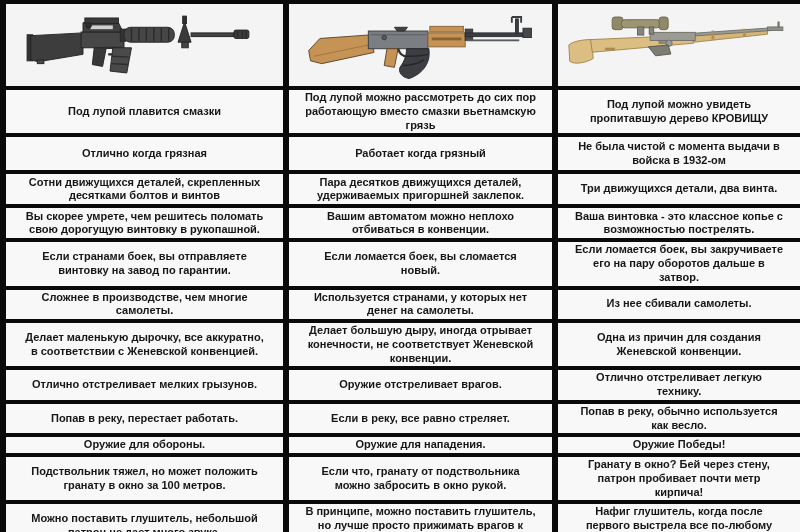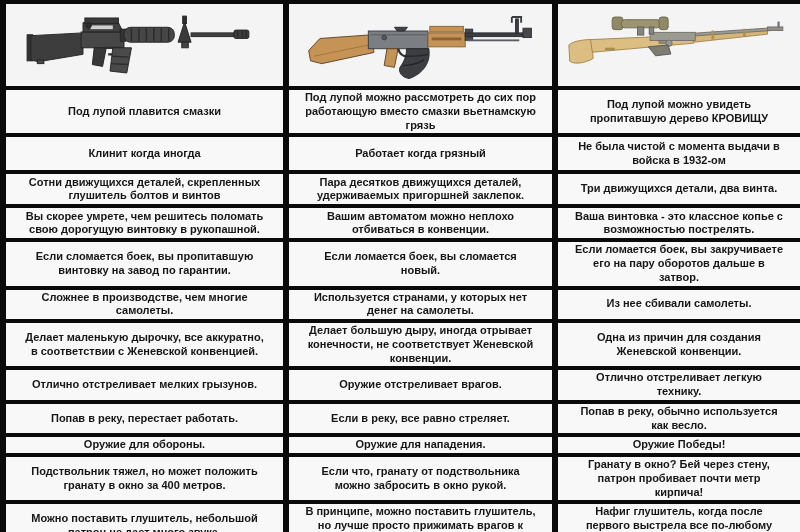--- a/index.html
+++ b/index.html
@@ -123,36 +123,36 @@
       </svg>
     </td>
   </tr>
 
   <tr style="height:40px">
     <td>Под лупой плавится смазки</td>
     <td>Под лупой можно рассмотреть до сих пор работающую вместо смазки вьетнамскую грязь</td>
     <td>Под лупой можно увидеть пропитавшую дерево КРОВИЩУ</td>
   </tr>
   <tr style="height:37px">
-    <td>Клинит когда иногда</td>
+    <td>Отлично когда грязная</td>
     <td>Работает когда грязный</td>
     <td>Не была чистой с момента выдачи в войска в 1932-ом</td>
   </tr>
   <tr style="height:34px">
-    <td>Сотни движущихся деталей, скрепленных глушитель болтов и винтов</td>
+    <td>Сотни движущихся деталей, скрепленных десятками болтов и винтов</td>
     <td>Пара десятков движущихся деталей, удерживаемых пригоршней заклепок.</td>
     <td>Три движущихся детали, два винта.</td>
   </tr>
   <tr style="height:34px">
     <td>Вы скорее умрете, чем решитесь поломать свою дорогущую винтовку в рукопашной.</td>
     <td>Вашим автоматом можно неплохо отбиваться в конвенции.</td>
     <td>Ваша винтовка - это классное копье с возможностью пострелять.</td>
   </tr>
   <tr style="height:33px">
-    <td>Если сломается боек, вы пропитавшую винтовку на завод по гарантии.</td>
+    <td>Если странами боек, вы отправляете винтовку на завод по гарантии.</td>
     <td>Если ломается боек, вы сломается новый.</td>
     <td>Если ломается боек, вы закручиваете его на пару оборотов дальше в затвор.</td>
   </tr>
   <tr style="height:28px">
     <td>Сложнее в производстве, чем многие самолеты.</td>
     <td>Используется странами, у которых нет денег на самолеты.</td>
     <td>Из нее сбивали самолеты.</td>
   </tr>
   <tr style="height:39px">
     <td>Делает маленькую дырочку, все аккуратно, в соответствии с Женевской конвенцией.</td>
@@ -168,21 +168,21 @@
     <td>Попав в реку, перестает работать.</td>
     <td>Если в реку, все равно стреляет.</td>
     <td>Попав в реку, обычно используется как весло.</td>
   </tr>
   <tr style="height:19px">
     <td>Оружие для обороны.</td>
     <td>Оружие для нападения.</td>
     <td>Оружие Победы!</td>
   </tr>
   <tr style="height:31px">
-    <td>Подствольник тяжел, но может положить гранату в окно за 400 метров.</td>
+    <td>Подствольник тяжел, но может положить гранату в окно за 100 метров.</td>
     <td>Если что, гранату от подствольника можно забросить в окно рукой.</td>
     <td>Гранату в окно? Бей через стену, патрон пробивает почти метр кирпича!</td>
   </tr>
   <tr style="height:33px">
     <td>Можно поставить глушитель, небольшой патрон не дает много звука.</td>
     <td>В принципе, можно поставить глушитель, но лучше просто прижимать врагов к земле.</td>
     <td>Нафиг глушитель, когда после первого выстрела все по-любому оглохнут.</td>
   </tr>
 
 </tbody>

